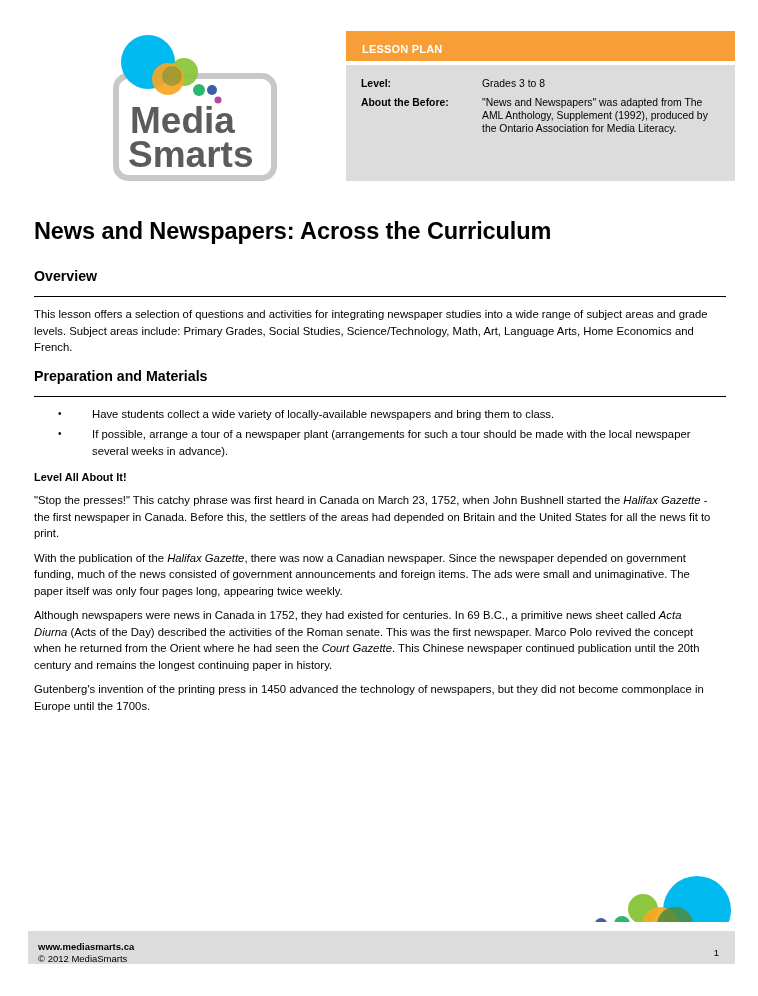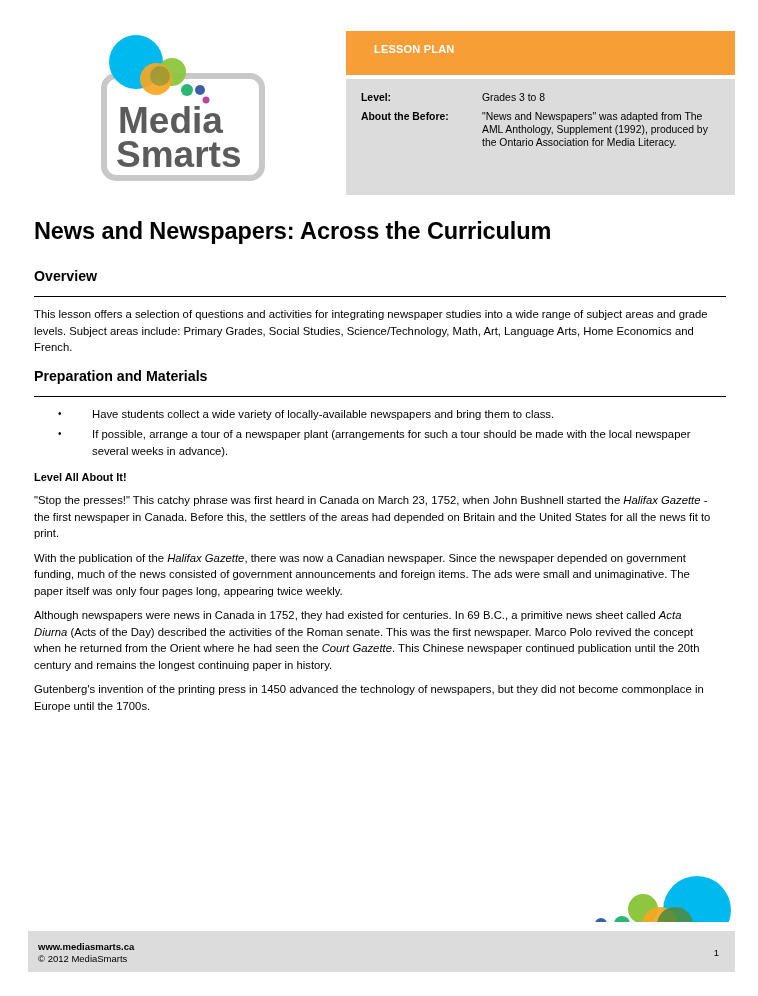--- a/index.html
+++ b/index.html
@@ -1,24 +1,24 @@
 <!DOCTYPE html>
 <html><head>
 <meta charset="utf-8">
 <style>
   html, body { margin: 0; padding: 0; background: #ffffff; }
   body {
     width: 758px; height: 996px; position: relative; overflow: hidden;
     font-family: "Liberation Sans", "DejaVu Sans", sans-serif; color: #000;
   }
-  .logo { position: absolute; left: 96px; top: 34px; width: 170px; height: 148px; }
+  .logo { position: absolute; left: 108px; top: 34px; width: 170px; height: 148px; }
   .info-box { position: absolute; left: 346px; top: 31px; width: 389px; }
   .info-header {
     background: #f79e36; color: #fff; font-weight: bold; font-size: 11px;
-    height: 44px; line-height: 36px; padding-left: 28px; letter-spacing: 0.2px;
+    height: 30px; line-height: 36px; padding-left: 16px; letter-spacing: 0.2px;
   }
   .info-body {
     margin-top: 4px; background: #dcdcdc; padding: 12px 10px 12px 15px; font-size: 10.4px; line-height: 13px;
     height: 116px; box-sizing: border-box;
   }
   .info-row { display: flex; margin-bottom: 6px; }
   .info-label { width: 121px; font-weight: bold; flex-shrink: 0; }
   .info-value { flex: 1; }
 
   .title {
@@ -35,21 +35,21 @@
   ul { list-style: none; padding: 0; margin: 0 0 12px 0; }
   li { display: flex; font-size: 11.3px; line-height: 16.5px; margin-bottom: 4px; }
   .bullet { width: 58px; padding-left: 24px; box-sizing: border-box; flex-shrink: 0; font-size: 10px; }
   .li-text { flex: 1; }
   .sec { margin-bottom: 0; }
   #sec-overview { margin-bottom: 12px; }
   #sec-prep { margin-bottom: 6px; }
 
   .footer-art { position: absolute; left: 585px; top: 862px; width: 150px; height: 70px; }
   .footer {
-    position: absolute; left: 28px; top: 931px; width: 707px; height: 41px; background: #dcdcdc;
+    position: absolute; left: 28px; top: 931px; width: 707px; height: 33px; background: #dcdcdc;
     font-size: 9.5px;
   }
   .footer-url { position: absolute; left: 10px; top: 10px; font-weight: bold; }
   .footer-copy { position: absolute; left: 10px; top: 22px; }
   .footer-page { position: absolute; right: 16px; top: 16px; }
 </style>
 </head>
 <body>
 
 <div class="logo">

